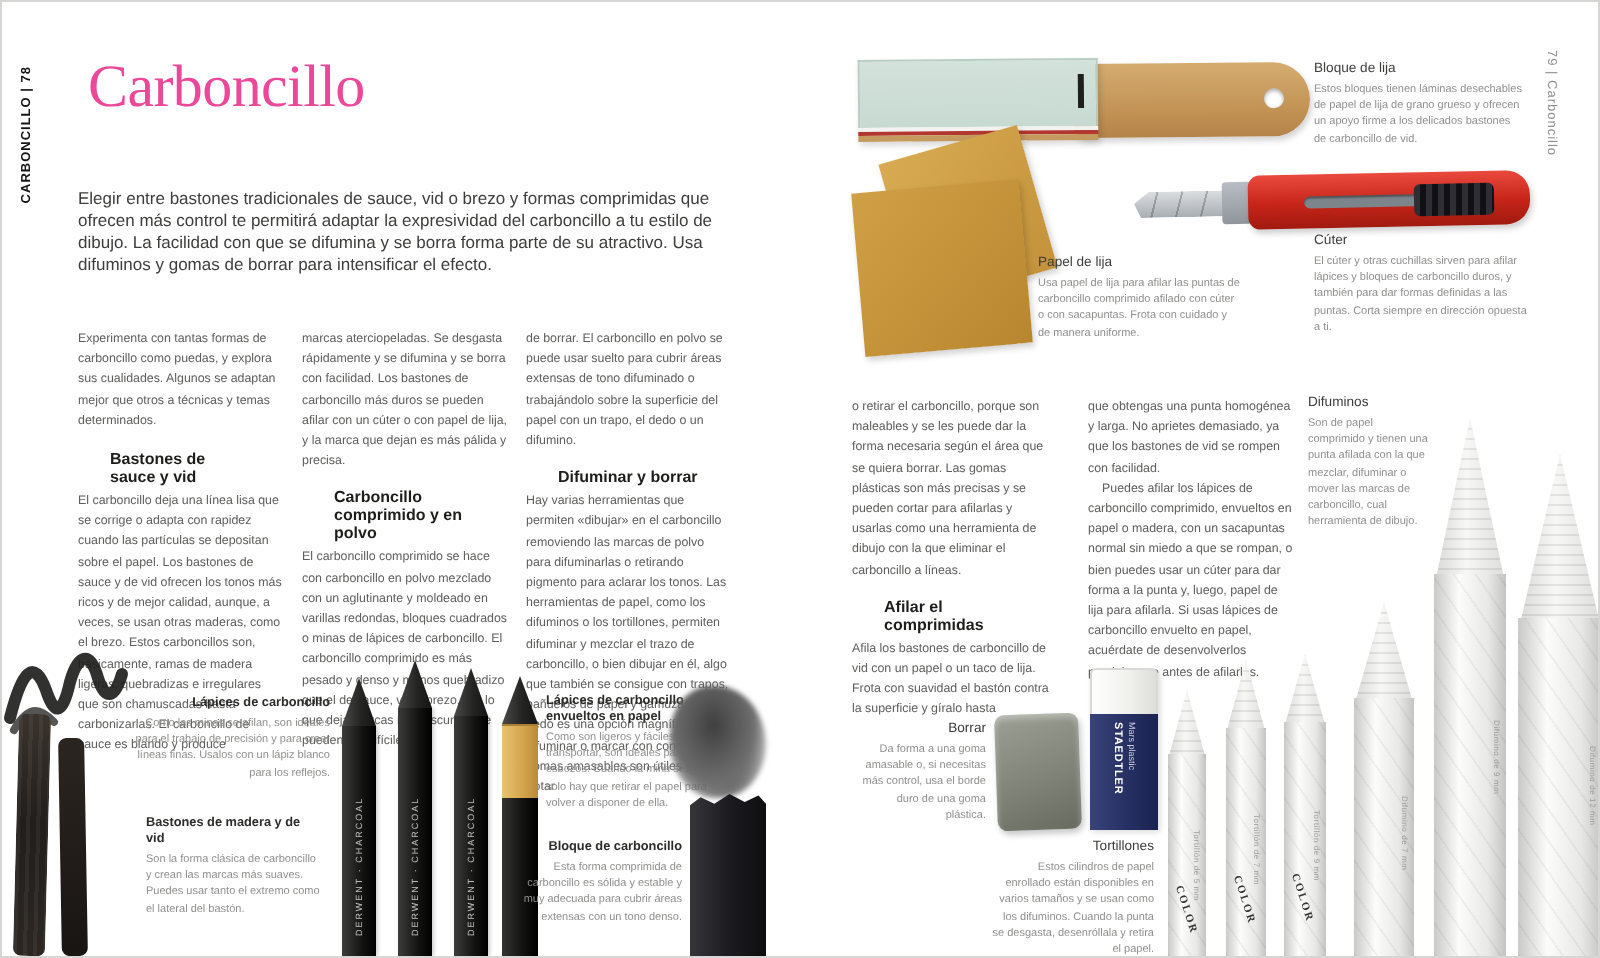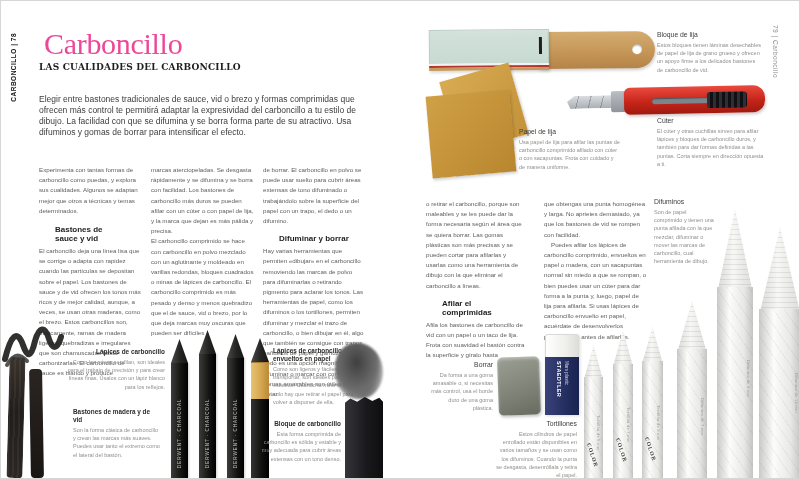--- a/index.html
+++ b/index.html
@@ -105,31 +105,31 @@
 </style>
 </head>
 <body>
 
 <div id="frame">
 
   <div id="tab-left" class="vtab">CARBONCILLO | 78</div>
   <div id="tab-right" class="vtab">79 | Carboncillo</div>
 
   <h1 id="title">Carboncillo</h1>
-  <h2 id="sec-head">LAS CUALIDADES DEL CARBONCILLO</h2>
   <p id="intro">Elegir entre bastones tradicionales de sauce, vid o brezo y formas comprimidas que ofrecen más control te permitirá adaptar la expresividad del carboncillo a tu estilo de dibujo. La facilidad con que se difumina y se borra forma parte de su atractivo. Usa difuminos y gomas de borrar para intensificar el efecto.</p>
 
   <div class="col" style="left:38px;top:164px;">
     <p class="lead">Experimenta con tantas formas de carboncillo como puedas, y explora sus cualidades. Algunos se adaptan mejor que otros a técnicas y temas determinados.</p>
     <h3>Bastones de sauce y vid</h3>
     <p>El carboncillo deja una línea lisa que se corrige o adapta con rapidez cuando las partículas se depositan sobre el papel. Los bastones de sauce y de vid ofrecen los tonos más ricos y de mejor calidad, aunque, a veces, se usan otras maderas, como el brezo. Estos carboncillos son, básicamente, ramas de madera ligeras, quebradizas e irregulares que son chamuscadas hasta carbonizarlas. El carboncillo de sauce es blando y produce</p>
   </div>
 
   <div class="col" style="left:150px;top:164px;">
     <p>marcas aterciopeladas. Se desgasta rápidamente y se difumina y se borra con facilidad. Los bastones de carboncillo más duros se pueden afilar con un cúter o con papel de lija, y la marca que dejan es más pálida y precisa.</p>
+    <h3>Carboncillo comprimido y en polvo</h3>
     <p>El carboncillo comprimido se hace con carboncillo en polvo mezclado con un aglutinante y moldeado en varillas redondas, bloques cuadrados o minas de lápices de carboncillo. El carboncillo comprimido es más pesado y denso y menos quebradizo que el de sauce, vid o brezo, por lo que deja marcas muy oscuras que pueden ser difíciles</p>
   </div>
 
   <div class="col" style="left:262px;top:164px;">
     <p>de borrar. El carboncillo en polvo se puede usar suelto para cubrir áreas extensas de tono difuminado o trabajándolo sobre la superficie del papel con un trapo, el dedo o un difumino.</p>
     <h3>Difuminar y borrar</h3>
     <p>Hay varias herramientas que permiten «dibujar» en el carboncillo removiendo las marcas de polvo para difuminarlas o retirando pigmento para aclarar los tonos. Las herramientas de papel, como los difuminos o los tortillones, permiten difuminar y mezclar el trazo de carboncillo, o bien dibujar en él, algo que también se consigue con trapos, pañuelos de papel y gamuzas. El dedo es una opción magnífica para difuminar o marcar con control. Las gomas amasables son útiles para frotar</p>
   </div>
 
   <div class="col" style="left:425px;top:198px;width:101px;">

